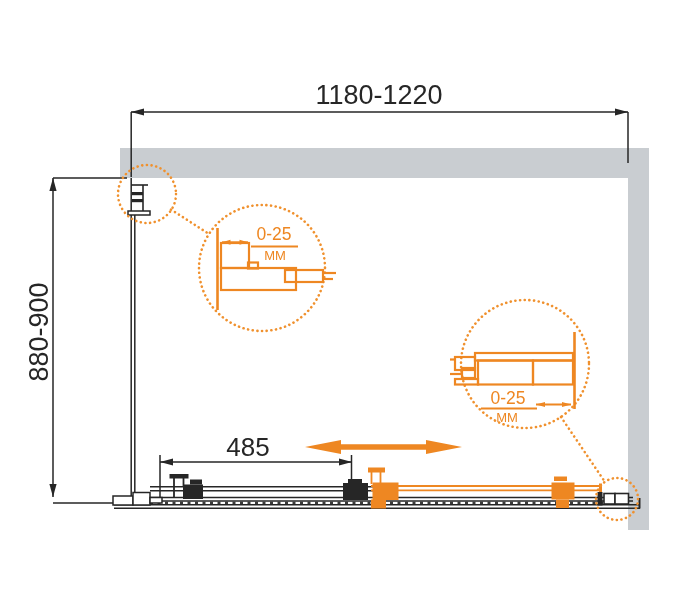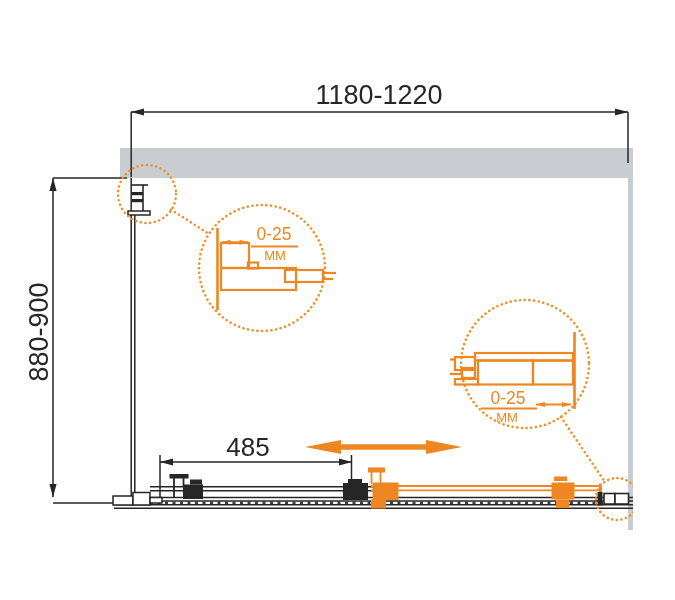--- a/index.html
+++ b/index.html
@@ -1,17 +1,17 @@
 <!DOCTYPE html>
 <html><head>
 <meta charset="utf-8">
 <style>
   html,body{margin:0;padding:0;background:#fff;}
   #stage{position:relative;width:633px;height:600px;background:#ffffff;overflow:hidden;
-         font-family:"Liberation Sans",sans-serif;}
+         font-family:"Liberation Sans",sans-serif;padding-left:16px;}
   svg{position:absolute;left:0;top:0;}
   .dimtext{fill:#262626;font-family:"Liberation Sans",sans-serif;}
   .ortext{fill:#EE8722;font-family:"Liberation Sans",sans-serif;}
   .blk{stroke:#262626;}
   .org{stroke:#EE8722;}
   .dots{stroke:#F0912E;fill:none;stroke-width:2.6;stroke-linecap:round;stroke-dasharray:0.1 4.6;}
 </style>
 </head>
 <body>
 

